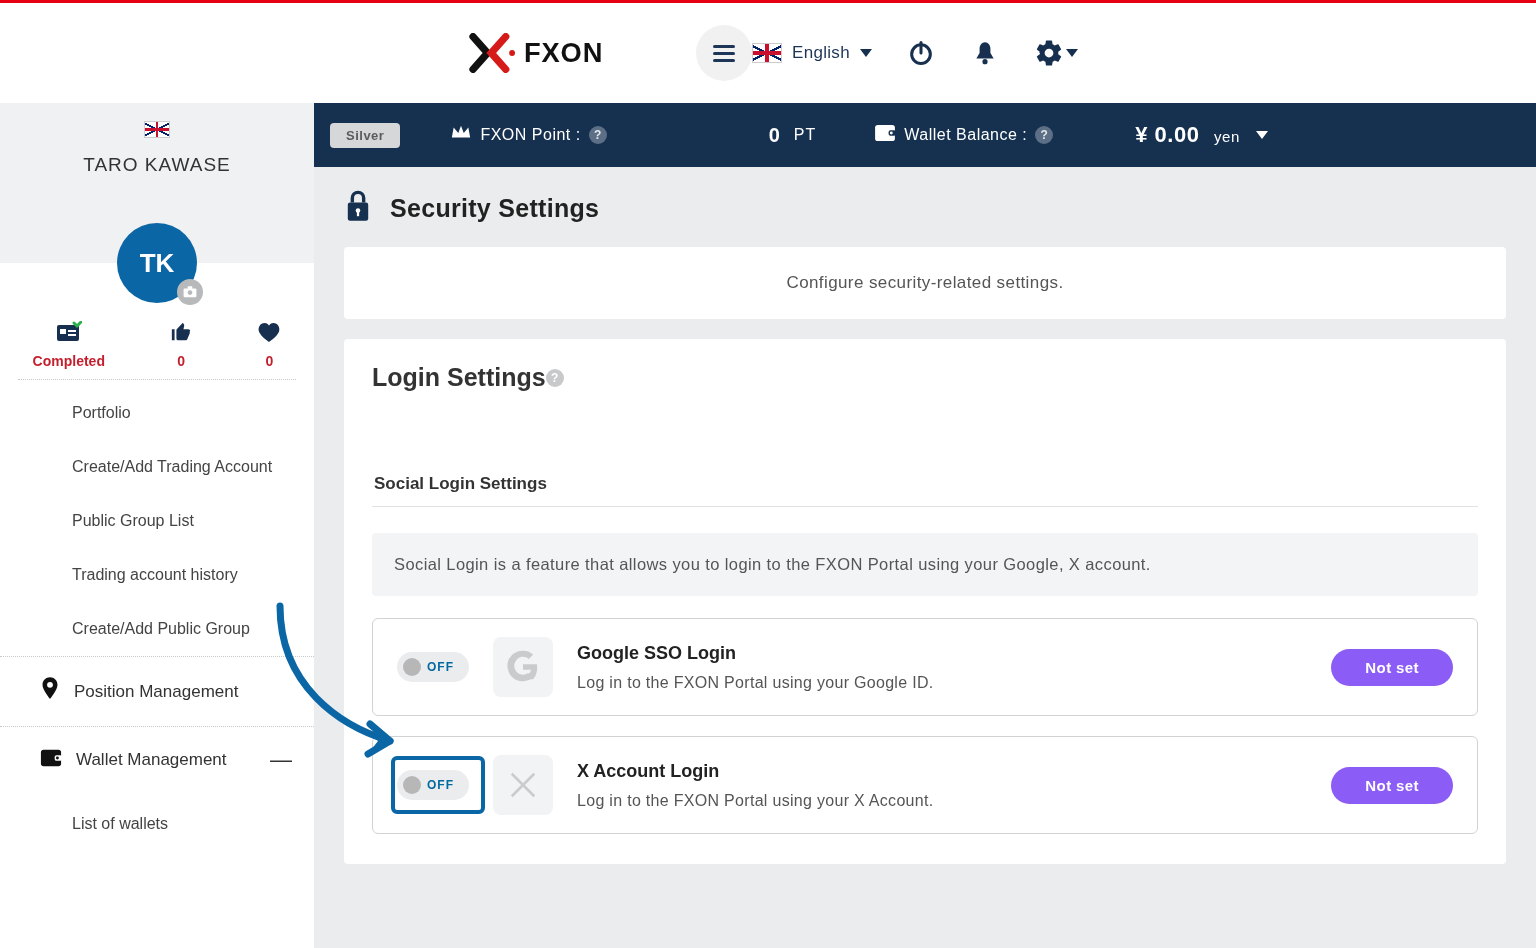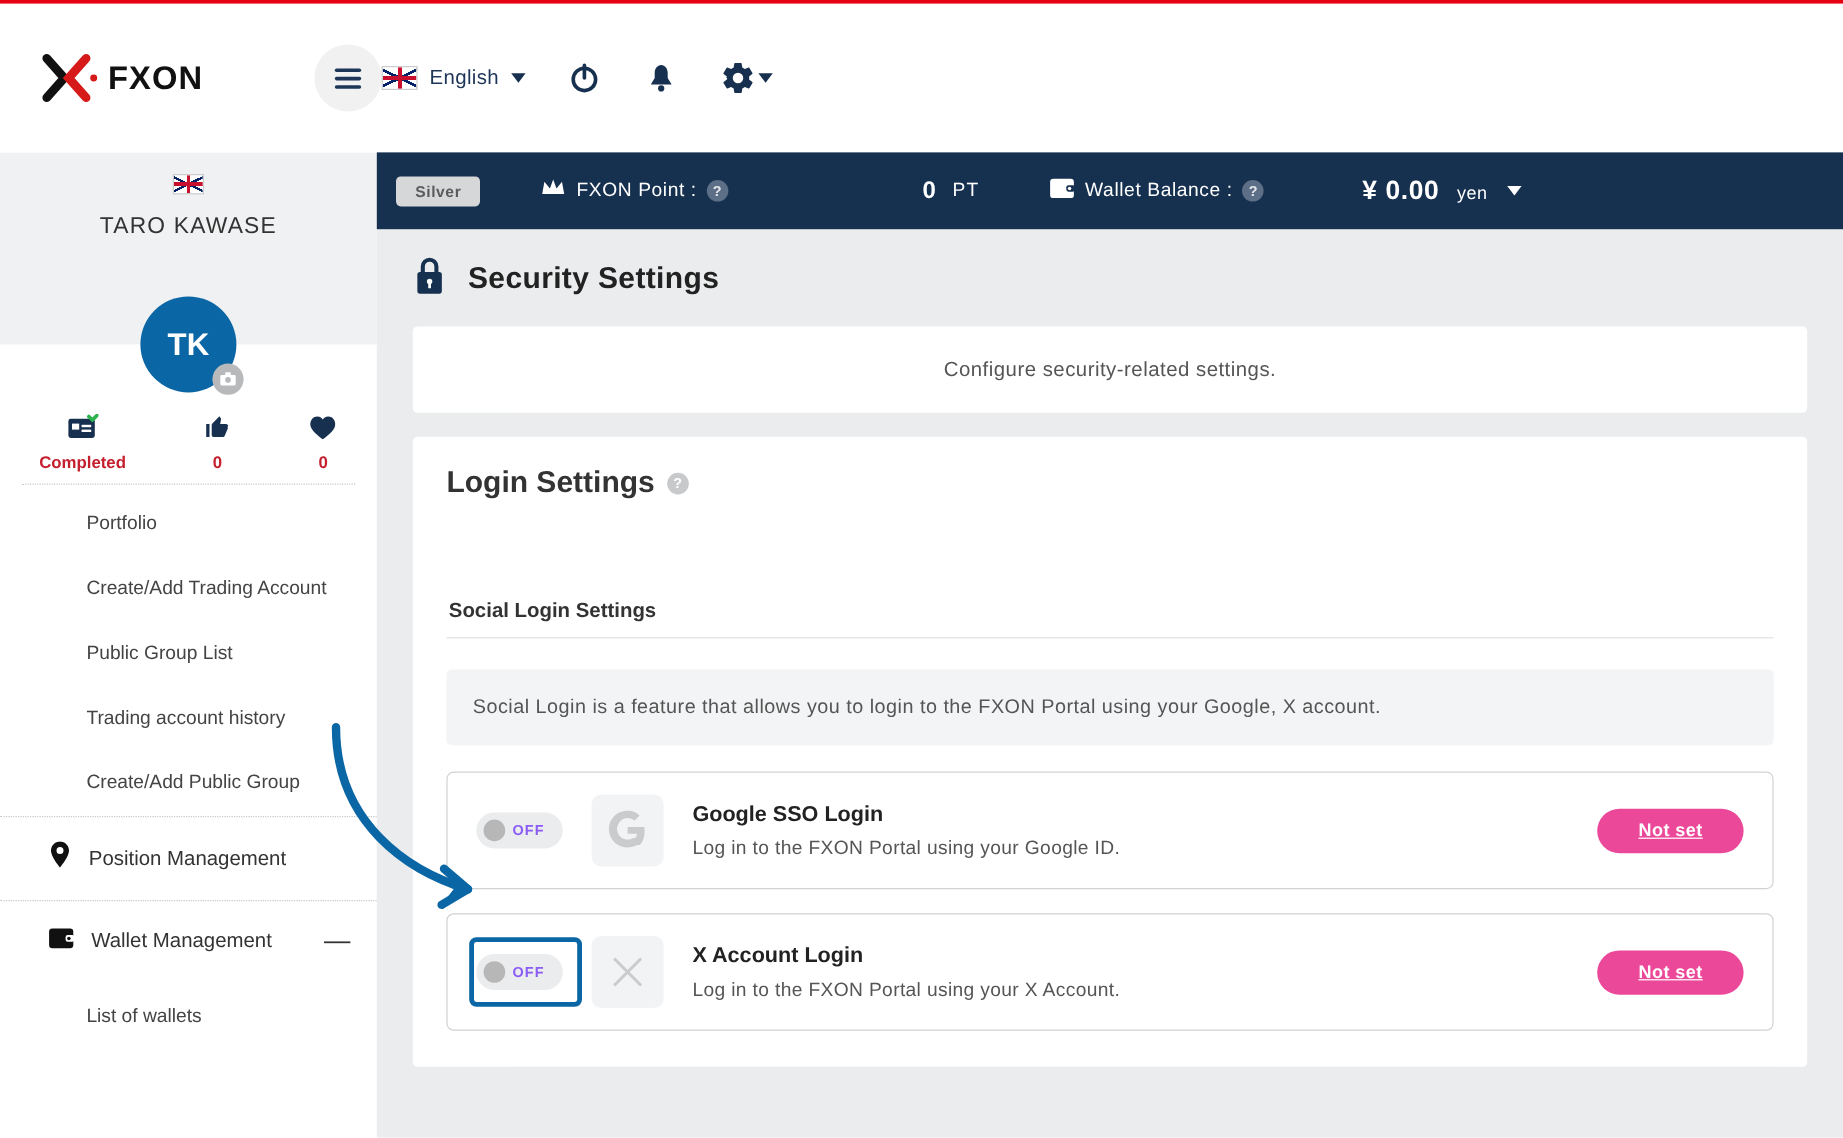--- a/index.html
+++ b/index.html
@@ -1,19 +1,19 @@
 <!DOCTYPE html>
 <html><head>
 <meta charset="utf-8">
 <style>
   * { box-sizing: border-box; margin: 0; padding: 0; font-family: -apple-system, BlinkMacSystemFont, "Segoe UI", Helvetica, Arial, sans-serif; }
   body { width: 1536px; height: 948px; background: #fff; overflow: hidden; position: relative; color: #333; }
   .topbar-red { height: 3px; background: #e60012; width: 100%; }
   
-  .header { height: 124px; display: flex; align-items: center; padding: 0 24px; justify-content: flex-start; }
+  .header { height: 100px; display: flex; align-items: center; padding: 0 24px; justify-content: center; }
   .header-left { display: flex; align-items: center; gap: 28px; }
   .logo { display: flex; align-items: center; gap: 10px; }
   .logo svg { height: 40px; }
   .hamburger-btn { width: 56px; height: 56px; border-radius: 50%; background: #f1f1f1; display:flex; align-items:center; justify-content:center; cursor:pointer; }
   .hamburger-btn span { display:block; width:22px; height:3px; background:#1d3557; border-radius:2px; margin:2px 0; }
   .hamburger-stack { display:flex; flex-direction:column; }
   .header-right { display:flex; align-items:center; gap: 34px; }
   .lang-sel { display:flex; align-items:center; gap:10px; cursor:pointer; }
   .lang-sel .lbl { font-size:17px; color:#1d3557; letter-spacing:0.3px; }
   .hicon { width:30px; height:30px; display:flex; align-items:center; justify-content:center; cursor:pointer; color:#17304f; }
@@ -62,34 +62,34 @@
   .sb-balance { font-size:22px; font-weight:700; letter-spacing:0.5px; }
   .sb-balance .unit { font-size:15px; font-weight:400; margin-left:8px; }
 
   .page-body { padding: 22px 30px 0 30px; }
   .page-title-row { display:flex; align-items:center; gap:18px; }
   .page-title { font-size:25px; font-weight:700; color:#222; letter-spacing:0.3px; }
 
   .card { background:#fff; border-radius:4px; margin-top: 20px; }
   .card.intro { padding: 26px 20px; text-align:center; color:#555; font-size:17px; letter-spacing:0.4px; }
   .card.section { padding: 24px 28px 8px 0; }
-  .sect-head { display:flex; align-items:center; gap:10px; padding: 0 0 0 0;}
+  .sect-head { display:flex; align-items:center; padding: 0 0 0 0;}
   .sect-title { font-size:25px; font-weight:700; margin-left:0; }
   .subhead { font-size:17px; font-weight:700; color:#333; padding: 16px 0 12px 2px; border-bottom:1px solid #e2e2e2; }
   .infobox { background:#f3f4f5; border-radius:4px; padding: 22px 22px; margin-top: 26px; color:#555; font-size:16.5px; letter-spacing:0.4px; }
 
   .sso-row { border:1px solid #d0d2d4; border-radius:6px; padding: 18px 24px; display:flex; align-items:center; gap:24px; margin-top:22px; background:#fff; }
   .toggle { width:72px; height:30px; border-radius:16px; background:#ebeced; display:flex; align-items:center; padding:3px 6px; gap:6px; }
   .toggle .knob { width:18px; height:18px; border-radius:50%; background:#b7b7b7; }
-  .toggle .tlabel { font-size:12px; font-weight:800; color:#8b5cf6; letter-spacing:1px; }
+  .toggle .tlabel { font-size:12px; font-weight:800; color:#0369a1; letter-spacing:1px; }
   .sso-icon { width:60px; height:60px; border-radius:8px; background:#f2f3f4; display:flex; align-items:center; justify-content:center; }
   .sso-text { flex:1; }
   .sso-title { font-size:18px; font-weight:700; color:#222; }
   .sso-desc { font-size:16px; color:#555; margin-top:10px; letter-spacing:0.3px; }
-  .pill-btn { background:#ec4899; color:#fff; font-weight:700; font-size:15px; padding:10px 34px; border-radius:24px; cursor:pointer; letter-spacing:0.4px;text-decoration:underline; }
+  .pill-btn { background:#8b5cf6; color:#fff; font-weight:700; font-size:15px; padding:10px 34px; border-radius:24px; cursor:pointer; letter-spacing:0.4px; }
 
   .highlight-wrap { position:relative; }
   .toggle-highlight-box { position:absolute; left:-6px; top:50%; transform:translateY(-50%); width:94px; height:58px; border:4px solid #0b66a5; border-radius:6px; }
 
   
   .arrow-annot { position:absolute; left: 270px; top: 596px; pointer-events:none; }
 
   
   .wave-gap { height: 66px; }
   

